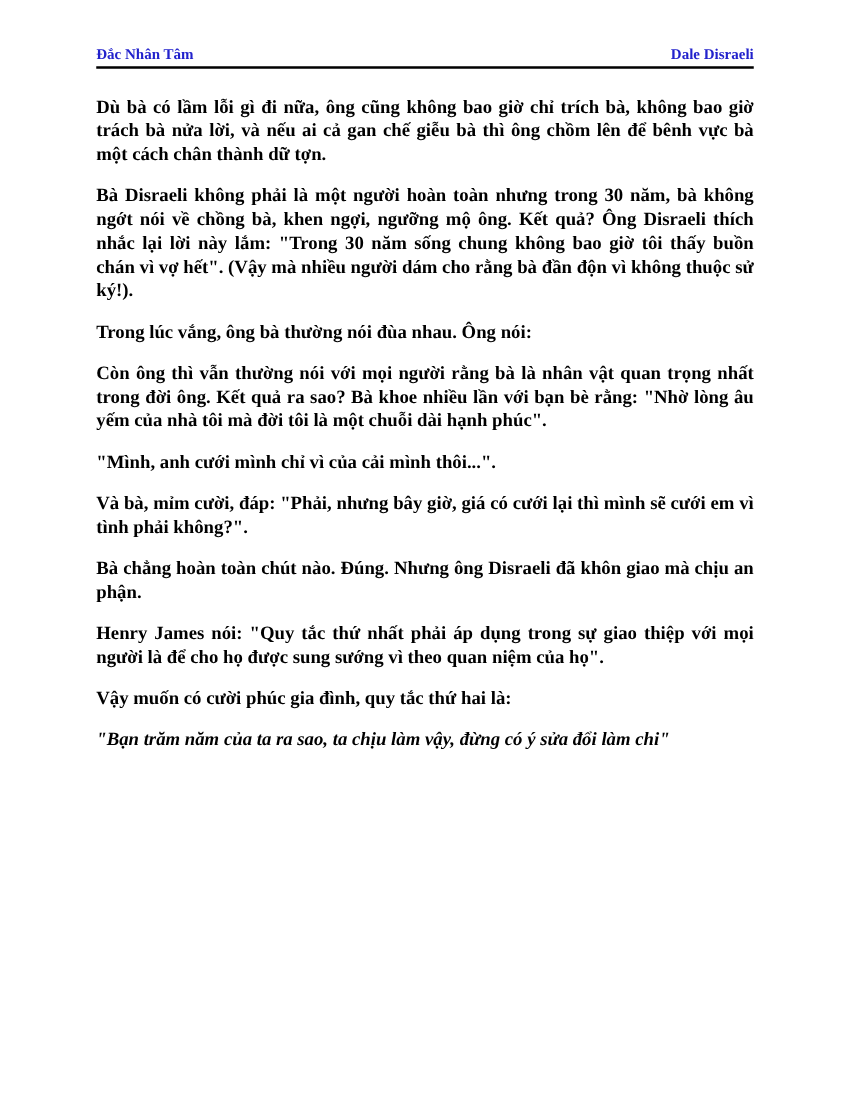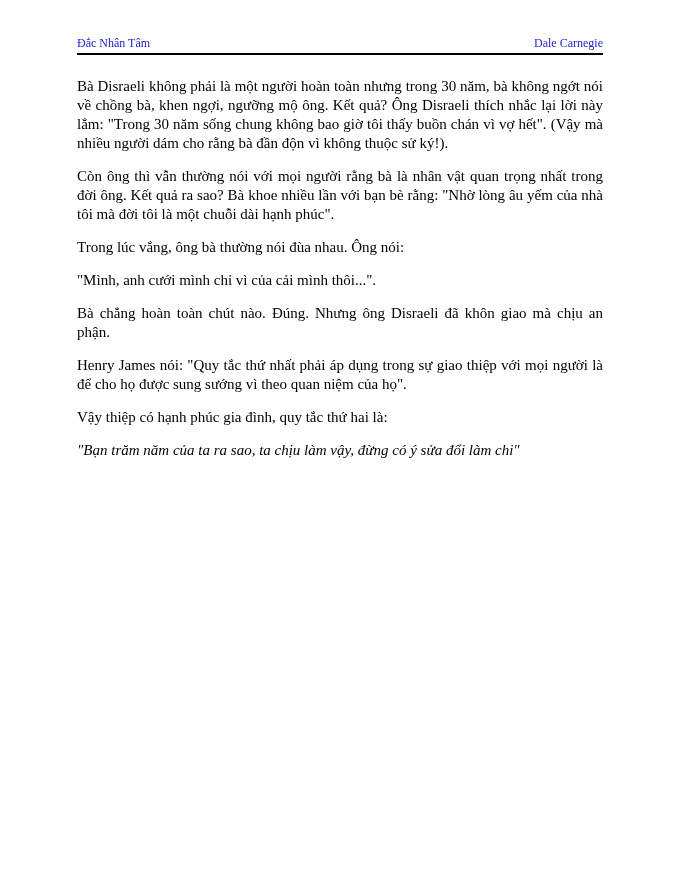--- a/index.html
+++ b/index.html
@@ -3,20 +3,21 @@
 <meta charset="utf-8">
 <style>
   html,body{margin:0;padding:0;background:#fff;}
   .page{
     position:relative;
     width:680px;height:696px;
     background:var(--background,#fff);
     font-family:"Liberation Serif","DejaVu Serif",serif;
     color:var(--body-text,#000);
     overflow:hidden;
+    font-weight:bold;
   }
   .header{
     position:absolute;left:77px;right:77px;top:36px;
     display:flex;justify-content:space-between;align-items:baseline;
     font-size:12px;color:var(--accent,#2222cc);
   }
   .rule{position:absolute;left:77px;right:77px;height:2px;background:var(--rule,#000);}
   .header-rule{top:53px;}
   .body-text{
     position:absolute;left:77px;right:77px;top:77px;
@@ -30,31 +31,33 @@
     text-align:center;font-size:12px;color:var(--accent,#2222cc);
   }
 </style>
 </head>
 <body>
 
 <div class="page">
 
   <div class="header">
     <span>Đắc Nhân Tâm</span>
-    <span>Dale Carnegie</span>
+    <span>Dale Disraeli</span>
   </div>
   <div class="rule header-rule"></div>
 
   <div class="body-text">
+    <p>Dù bà có lầm lỗi gì đi nữa, ông cũng không bao giờ chỉ trích bà, không bao giờ trách bà nửa lời, và nếu ai cả gan chế giễu bà thì ông chồm lên để bênh vực bà một cách chân thành dữ tợn.</p>
     <p>Bà Disraeli không phải là một người hoàn toàn nhưng trong 30 năm, bà không ngớt nói về chồng bà, khen ngợi, ngưỡng mộ ông. Kết quả? Ông Disraeli thích nhắc lại lời này lắm: "Trong 30 năm sống chung không bao giờ tôi thấy buồn chán vì vợ hết". (Vậy mà nhiều người dám cho rằng bà đần độn vì không thuộc sử ký!).</p>
+    <p>Trong lúc vắng, ông bà thường nói đùa nhau. Ông nói:</p>
     <p>Còn ông thì vẫn thường nói với mọi người rằng bà là nhân vật quan trọng nhất trong đời ông. Kết quả ra sao? Bà khoe nhiều lần với bạn bè rằng: "Nhờ lòng âu yếm của nhà tôi mà đời tôi là một chuỗi dài hạnh phúc".</p>
-    <p>Trong lúc vắng, ông bà thường nói đùa nhau. Ông nói:</p>
     <p>"Mình, anh cưới mình chỉ vì của cải mình thôi...".</p>
+    <p>Và bà, mỉm cười, đáp: "Phải, nhưng bây giờ, giá có cưới lại thì mình sẽ cưới em vì tình phải không?".</p>
     <p>Bà chẳng hoàn toàn chút nào. Đúng. Nhưng ông Disraeli đã khôn giao mà chịu an phận.</p>
     <p>Henry James nói: "Quy tắc thứ nhất phải áp dụng trong sự giao thiệp với mọi người là để cho họ được sung sướng vì theo quan niệm của họ".</p>
-    <p>Vậy thiệp có hạnh phúc gia đình, quy tắc thứ hai là:</p>
+    <p>Vậy muốn có cười phúc gia đình, quy tắc thứ hai là:</p>
     <p class="quote-italic">"Bạn trăm năm của ta ra sao, ta chịu làm vậy, đừng có ý sửa đổi làm chi"</p>
   </div>
 
   <div class="rule footer-rule"></div>
   <div class="page-num">- 151 -</div>
 
 </div>
 
 </body></html>

